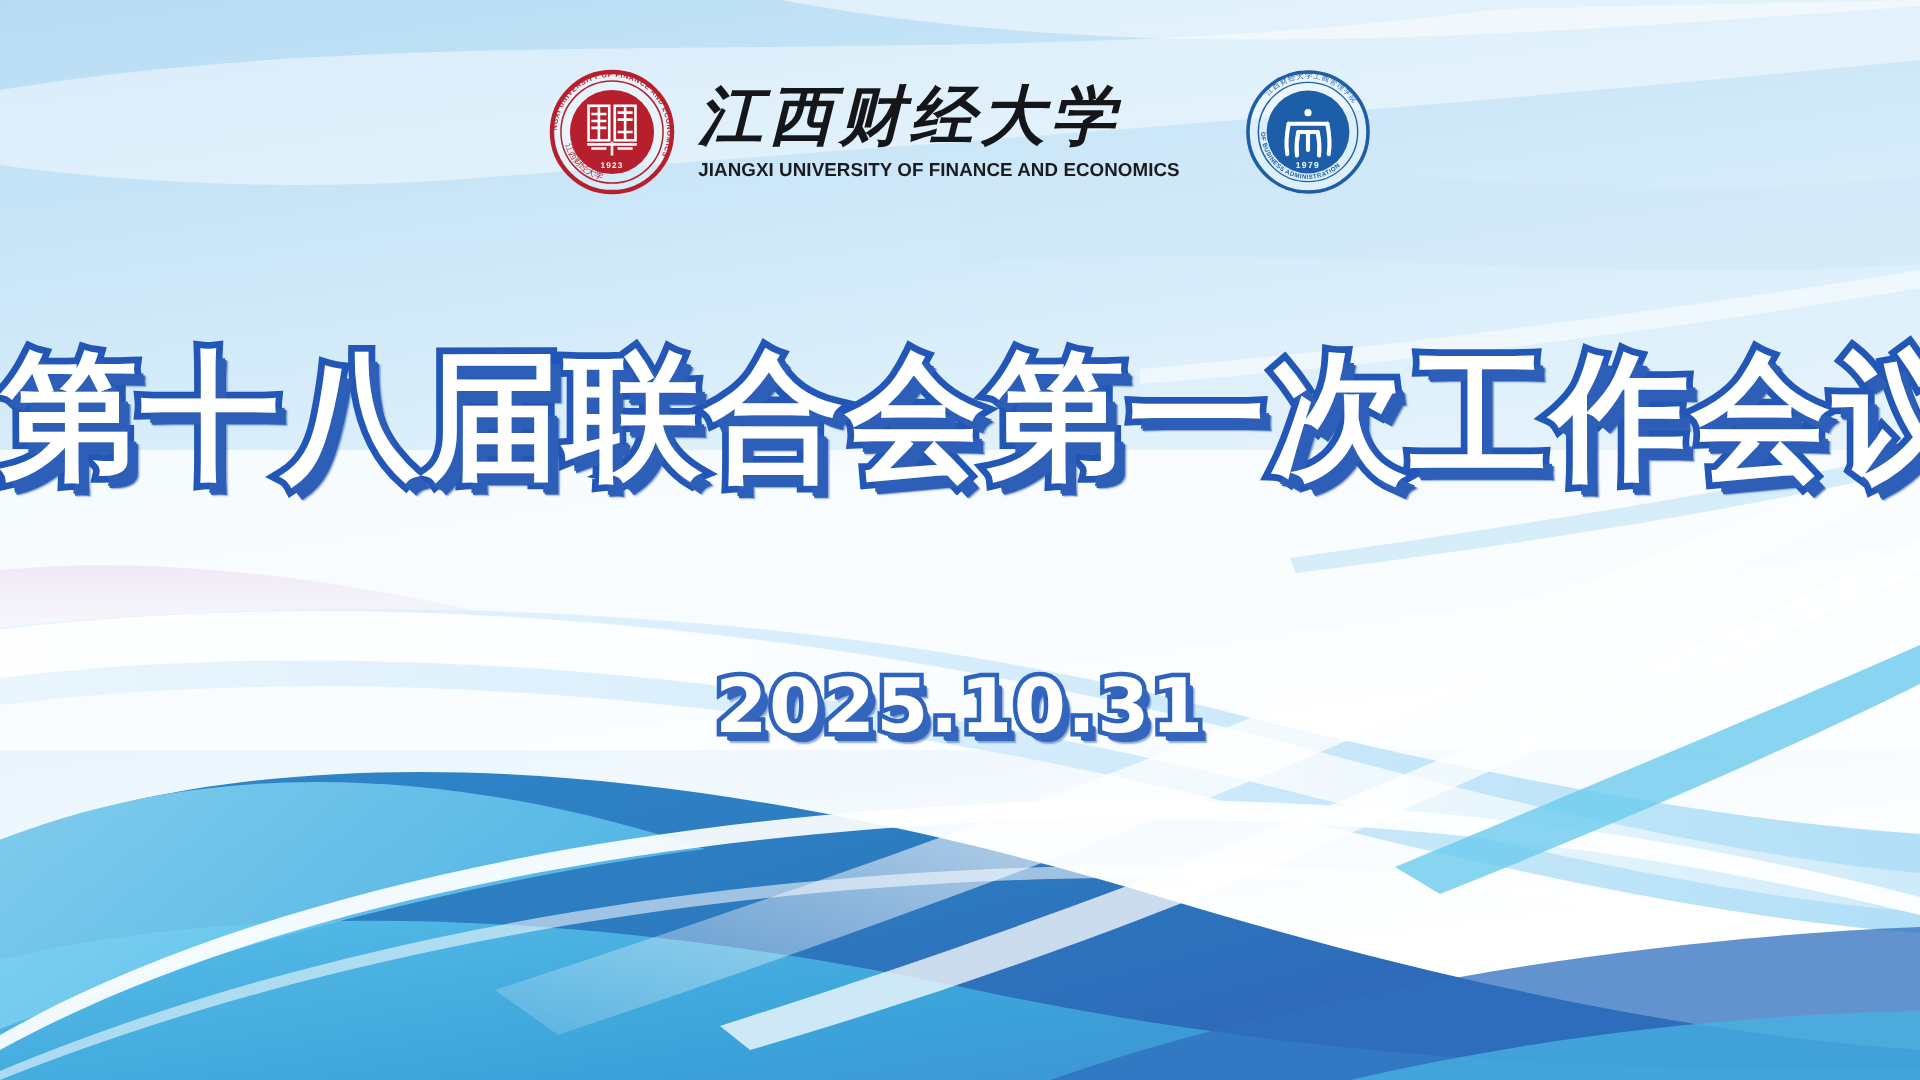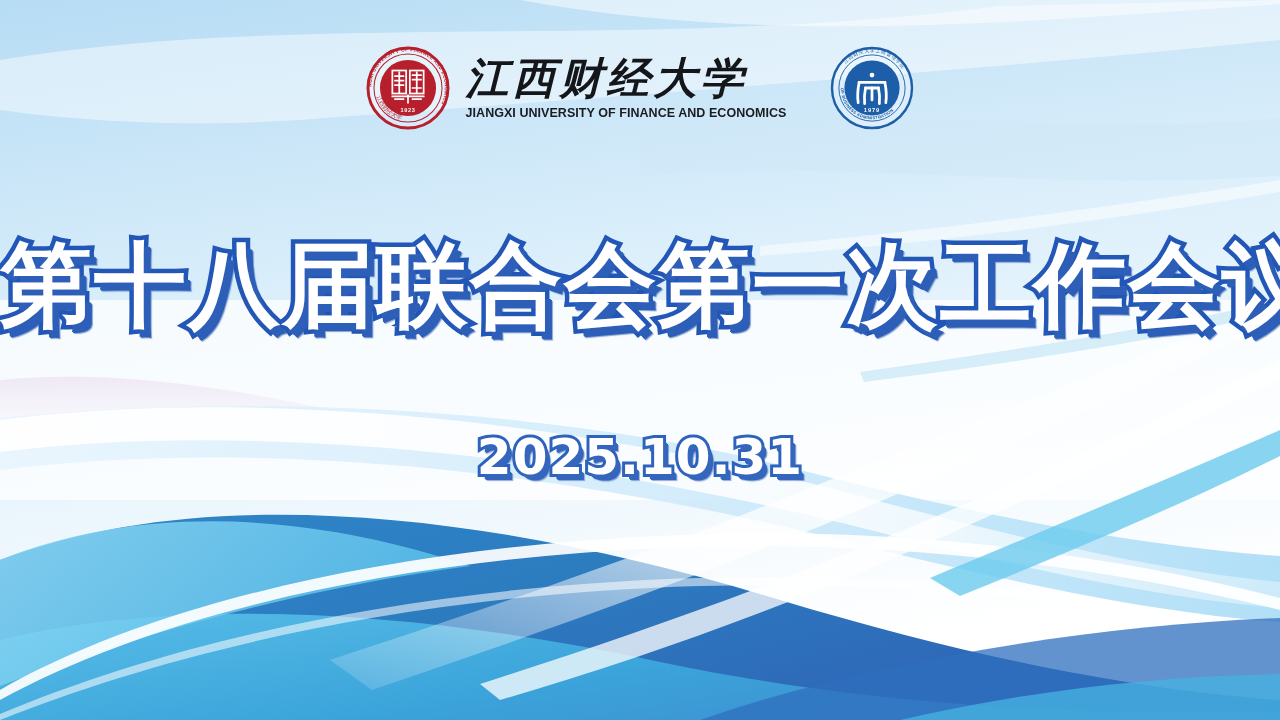--- a/index.html
+++ b/index.html
@@ -105,21 +105,21 @@
   }
   .en-name.serif {
     font-family: "Liberation Serif", "DejaVu Serif", serif;
     letter-spacing: 0.3px;
     font-size: 13.5px;
   }
 
   
   .title-wrap {
     position: absolute;
-    top: 236px;
+    top: 228px;
     left: 0;
     width: 1016px;
     text-align: center;
     z-index: 7;
   }
 
   .main-title {
     display: inline-block;
     font-family: "DejaVu Sans", "Liberation Sans", sans-serif;
     font-weight: 700;
@@ -132,21 +132,21 @@
     paint-order: stroke fill;
     text-shadow:
        6px 7px 0 #2d5fb9,
        7px 8px 0 #2d5fb9,
        8px 9px 1px rgba(40,85,170,0.55);
   }
 
   
   .date-wrap {
     position: absolute;
-    top: 430px;
+    top: 444px;
     left: 0;
     width: 1280px;
     text-align: center;
     z-index: 7;
   }
   .date-text {
     display: inline-block;
     font-family: "DejaVu Sans", "Liberation Sans", sans-serif;
     font-weight: 700;
     font-size: 50px;

